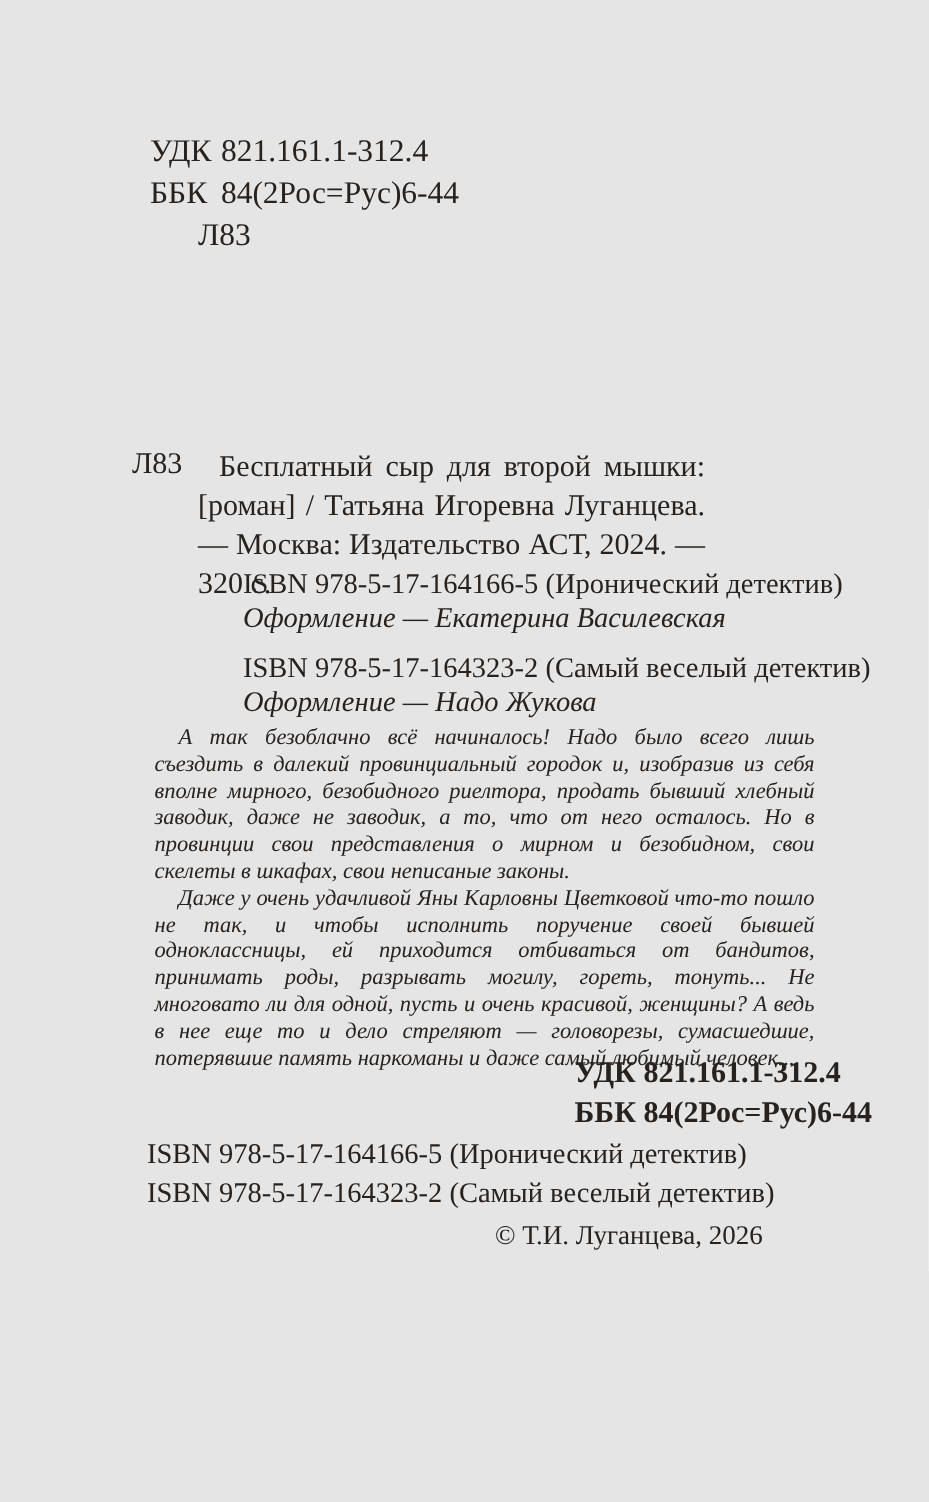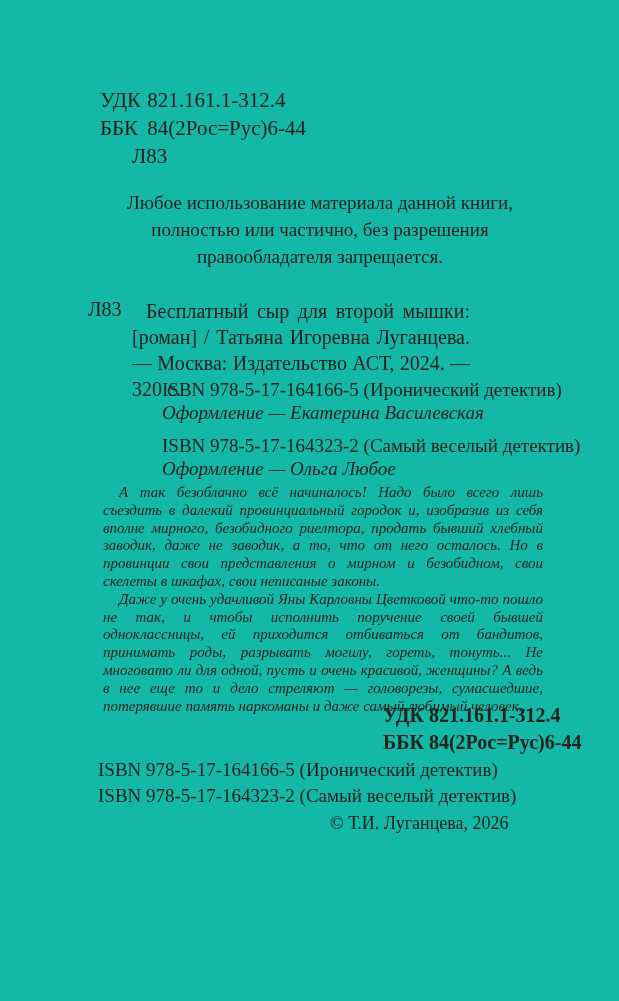--- a/index.html
+++ b/index.html
@@ -50,49 +50,48 @@
 
   
   .footer-isbns { position: absolute; left: 98px; top: 757px; font-size: 19px; line-height: 26px; white-space: nowrap; }
 
   
   .copyright { position: absolute; left: 330px; top: 811px; font-size: 18px; line-height: 25px; white-space: nowrap; }
 </style>
 </head>
 <body>
 
-<div class="page" style="background: #14b8a6; color: rgb(39, 34, 30);">
+<div class="page" style="background: #e5e5e5; color: rgb(39, 34, 30);">
 
   <div class="top-codes">
     <div class="code-row">
       <span class="code-label">УДК</span>
       <span class="code-value">821.161.1-312.4</span>
     </div>
     <div class="code-row">
       <span class="code-label">ББК</span>
       <span class="code-value">84(2Рос=Рус)6-44</span>
     </div>
     <div class="code-row author-sign-row">
       <span>Л83</span>
     </div>
   </div>
 
-  <div class="notice">Любое использование материала данной книги, полностью или частично, без разрешения правообладателя запрещается.</div>
 
   <div class="bib-sign">Л83</div>
   <div class="bib-entry">Бесплатный сыр для второй мышки: [роман] / Татьяна Игоревна Луганцева. — Москва: Издательство АСТ, 2024. — 320 с.</div>
 
   <div class="isbn-block">
     <div class="isbn-group">
       <div>ISBN 978-5-17-164166-5 (Иронический детектив)</div>
       <div class="design-credit">Оформление — Екатерина Василевская</div>
     </div>
     <div class="isbn-group">
       <div>ISBN 978-5-17-164323-2 (Самый веселый детектив)</div>
-      <div class="design-credit">Оформление — Ольга Любое</div>
+      <div class="design-credit">Оформление — Надо Жукова</div>
     </div>
   </div>
 
   <div class="annotation">
     <p>А так безоблачно всё начиналось! Надо было всего лишь съездить в далекий провинциальный городок и, изобразив из себя вполне мирного, безобидного риелтора, продать бывший хлебный заводик, даже не заводик, а то, что от него осталось. Но в провинции свои представления о мирном и безобидном, свои скелеты в шкафах, свои неписаные законы.</p>
     <p>Даже у очень удачливой Яны Карловны Цветковой что-то пошло не так, и чтобы исполнить поручение своей бывшей одноклассницы, ей приходится отбиваться от бандитов, принимать роды, разрывать могилу, гореть, тонуть... Не многовато ли для одной, пусть и очень красивой, женщины? А ведь в нее еще то и дело стреляют — головорезы, сумасшедшие, потерявшие память наркоманы и даже самый любимый человек...</p>
   </div>
 
   <div class="footer-codes">
     <div>УДК 821.161.1-312.4</div>

